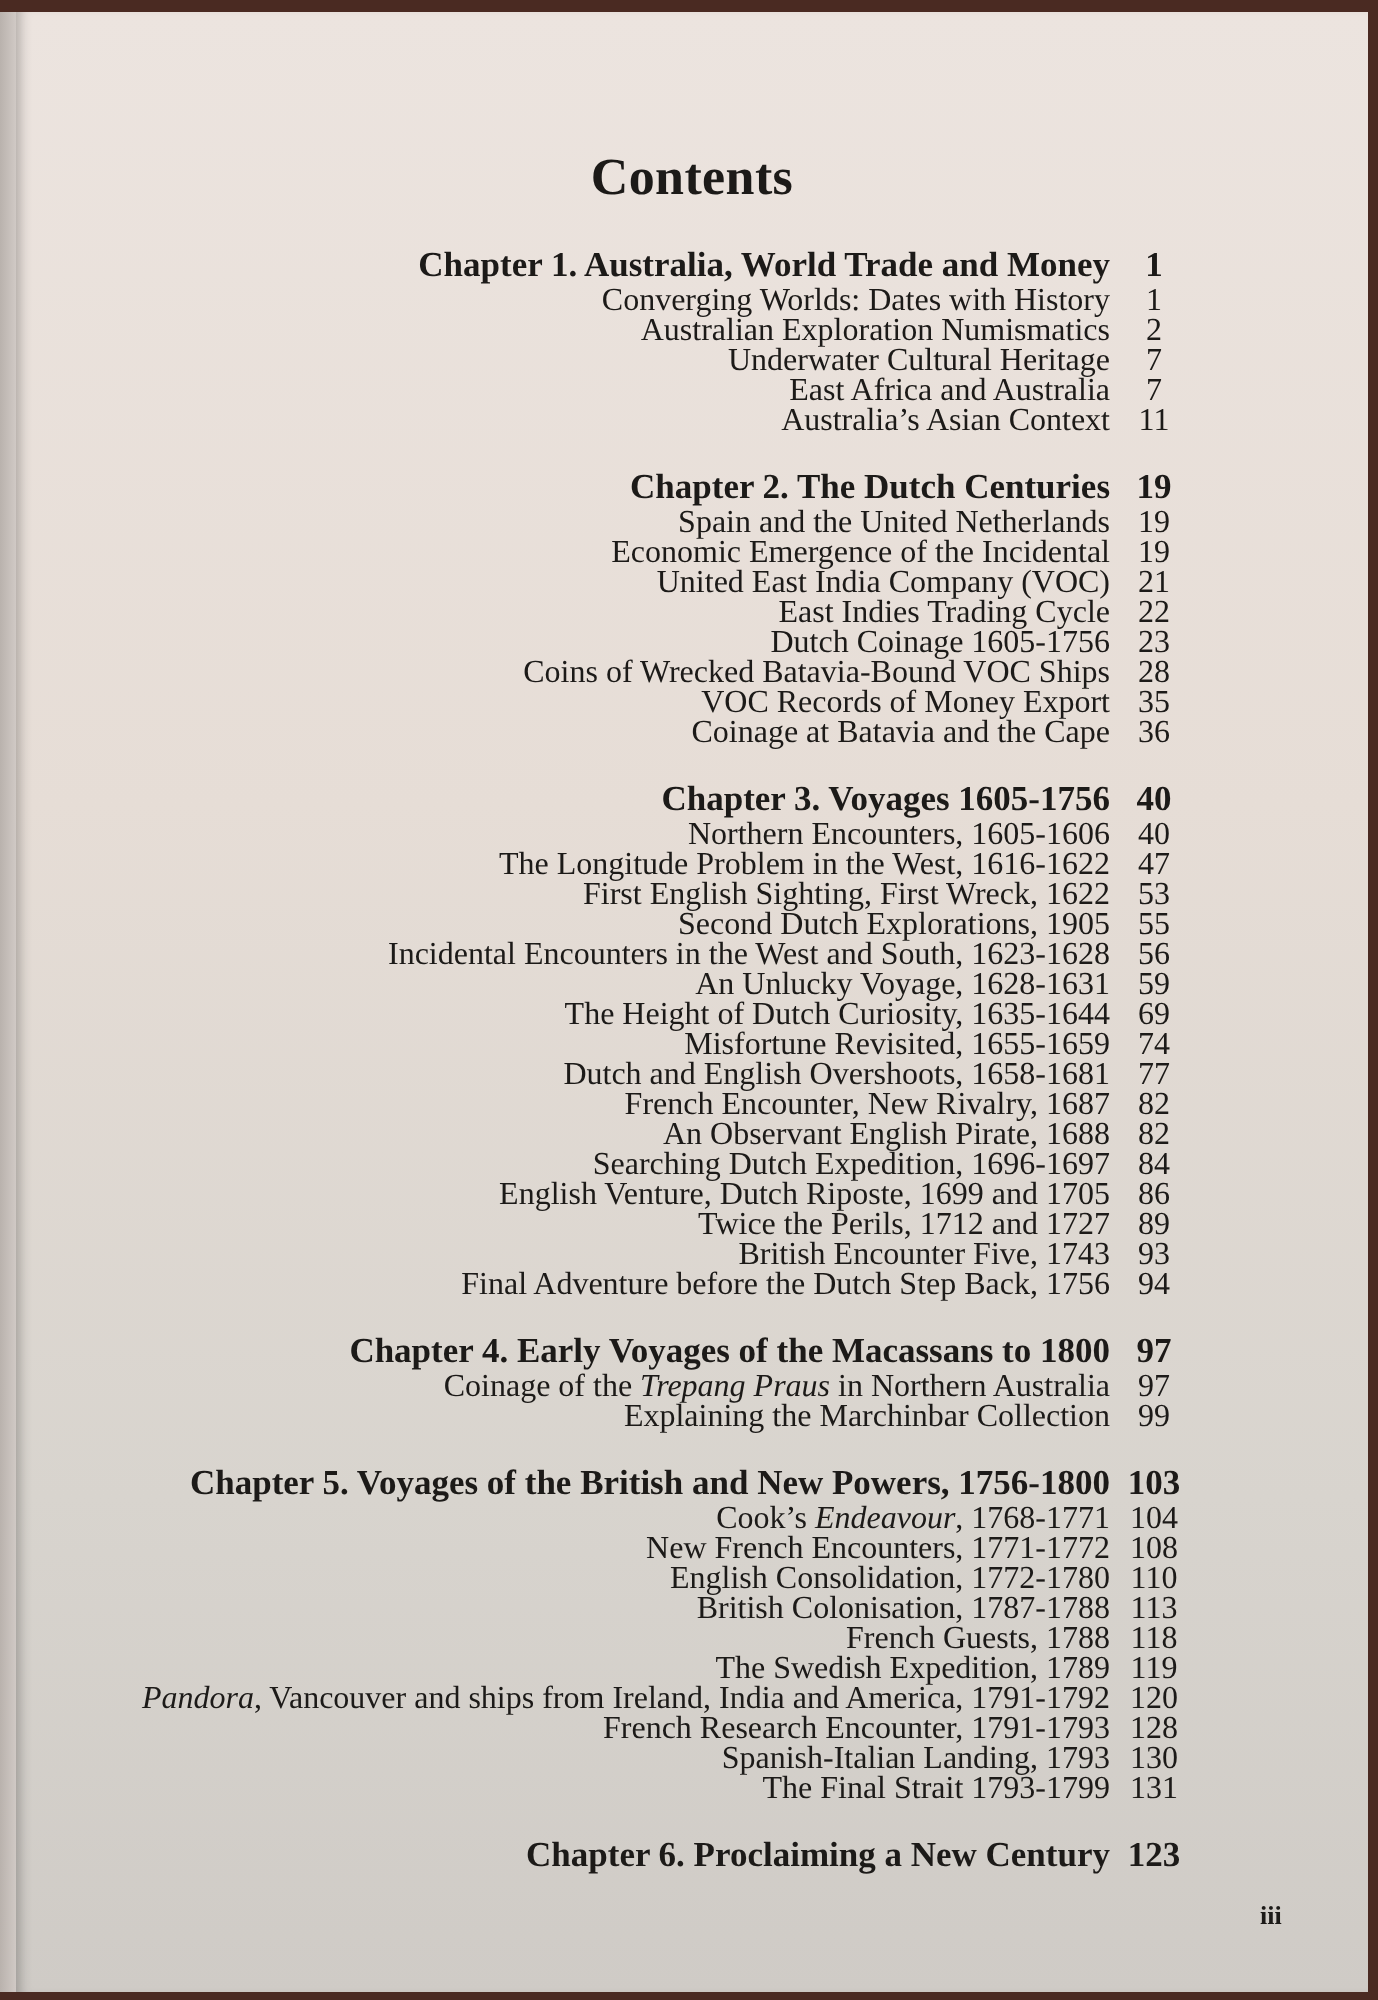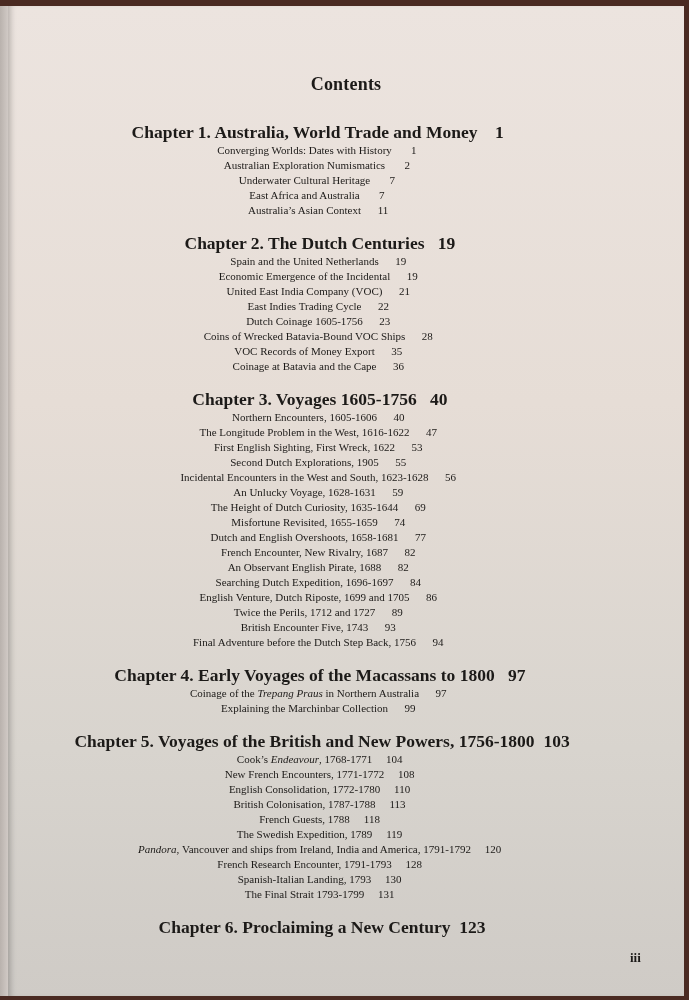--- a/index.html
+++ b/index.html
@@ -32,44 +32,44 @@
       height: 990px;
       background: linear-gradient(90deg, #b9b2ad 0%, #d6cfcb 100%);
     }
     .title {
       position: absolute;
       left: 0;
       width: 676px;
       top: 68px;
       text-align: center;
       font-weight: bold;
-      font-size: 18px;
+      font-size: 26px;
       letter-spacing: 0.2px;
     }
     .toc {
       position: absolute;
       left: 46px;
       top: 115px;
       width: 545px;
     }
     .chapter {
       margin-bottom: 14px;
     }
     .chapter-head, .entry {
       display: flex;
-      justify-content: center;
+      justify-content: flex-end;
       align-items: baseline;
     }
     .chapter-head {
       font-weight: bold;
       font-size: 17.5px;
       line-height: 22px;
     }
     .entry {
-      font-size: 11px;
+      font-size: 16px;
       line-height: 15px;
     }
     .pg {
       width: 44px;
       text-align: center;
       flex: none;
     }
     .chapter-head .pg {
       font-size: 17.5px;
     }

